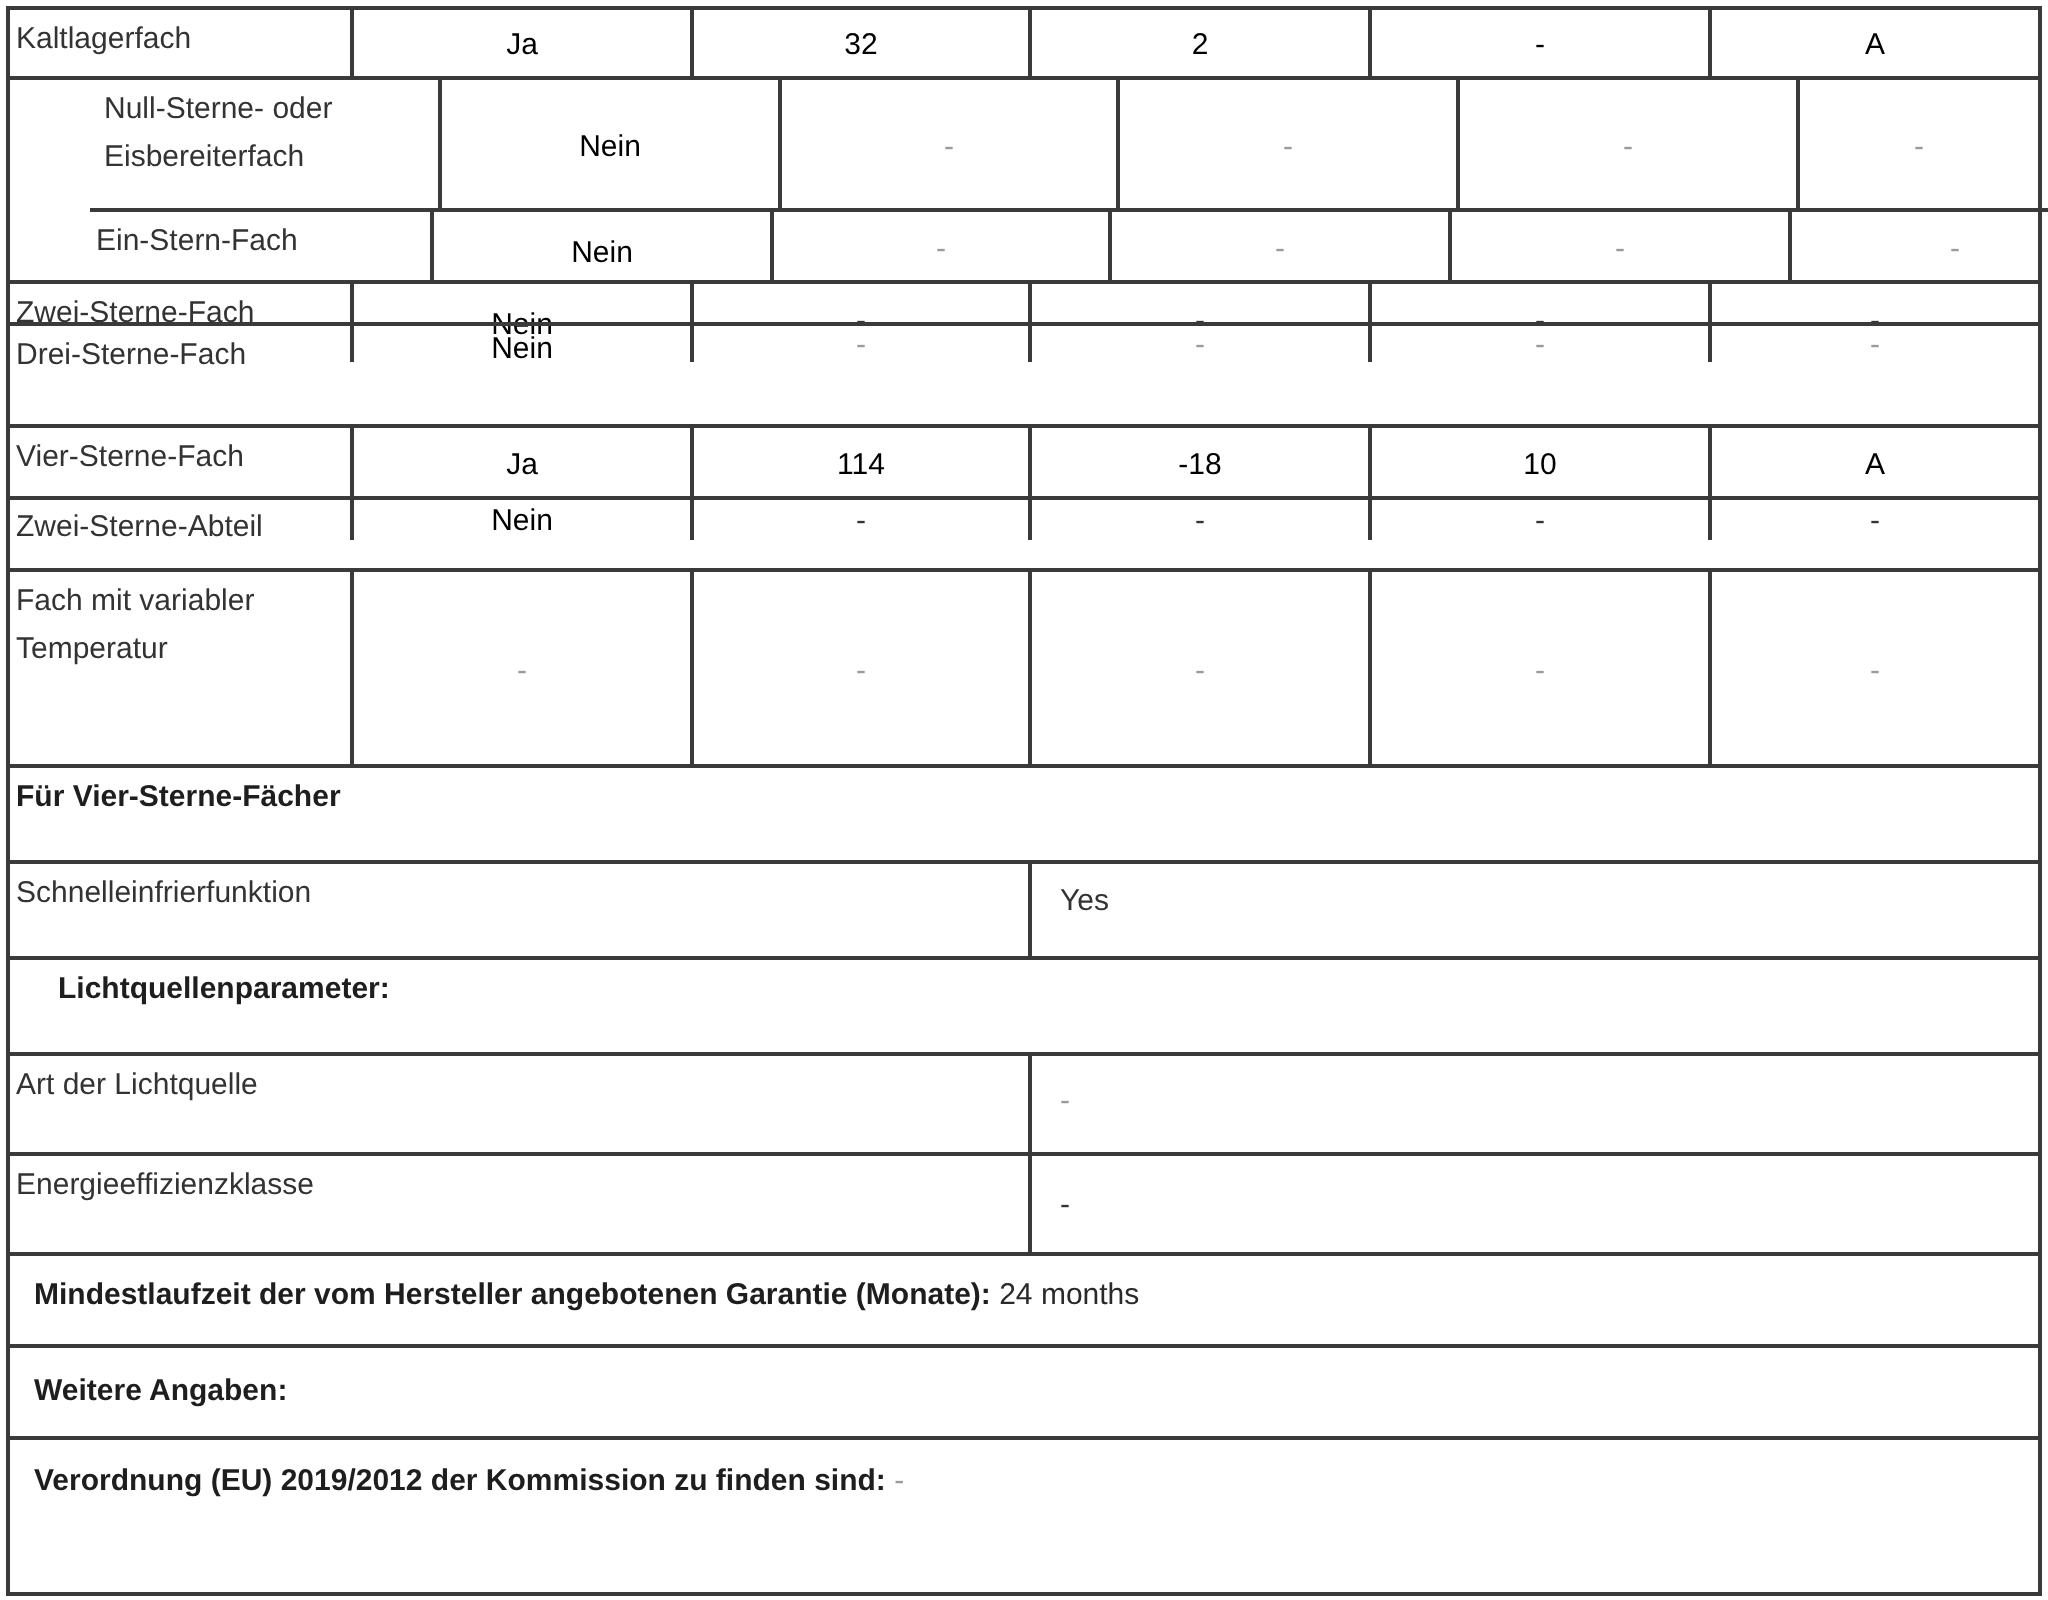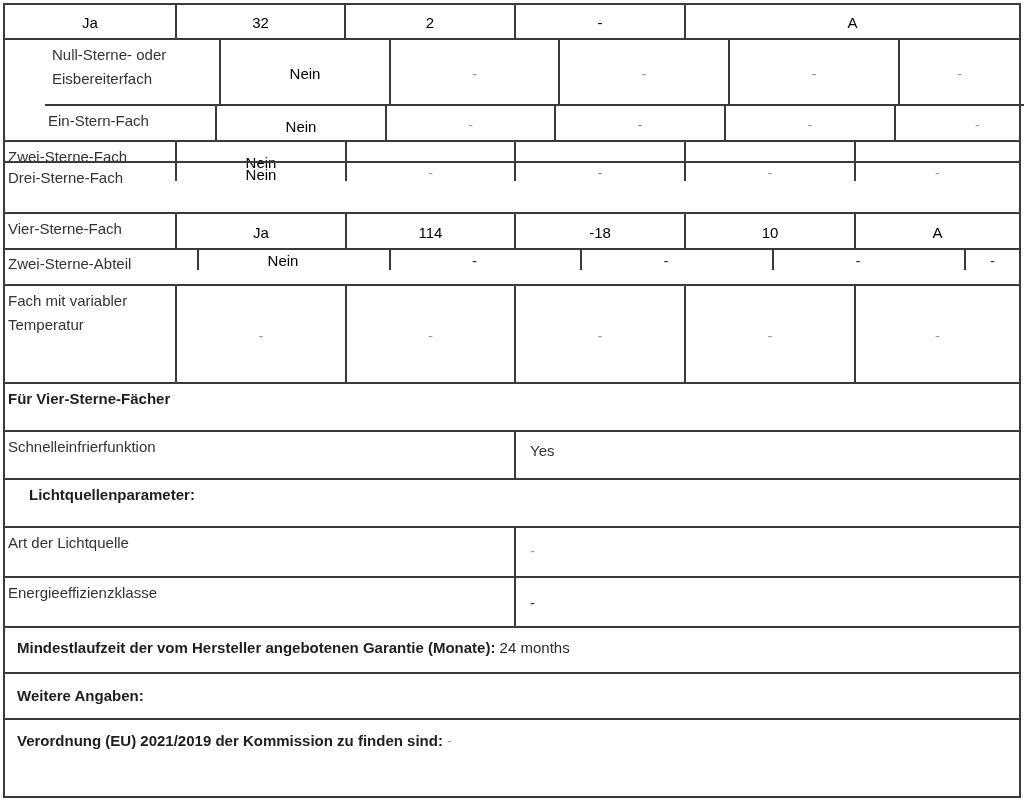--- a/index.html
+++ b/index.html
@@ -24,20 +24,23 @@
   .lt { position:absolute; left:14px; top:10px; color:#333; }
   .ld { position:absolute; left:14px; top:14px; color:#9a9a9a; }
   .wide-text { position:absolute; left:12px; top:8px; line-height:30px; }
 </style>
 </head>
 <body>
 
 <div class="page">
 
   <div class="row first" style="top:0;height:35px;">
+    <div class="cell c0">
+        <span class="lbl">Kaltlagerfach</span>
+      </div>
     <div class="cell c1">
         <div class="val">Ja</div>
       </div>
     <div class="cell c2">
         <div class="val">32</div>
       </div>
     <div class="cell c3">
         <div class="val">2</div>
       </div>
     <div class="cell c4">
@@ -146,21 +149,21 @@
         <div class="val">-18</div>
       </div>
     <div class="cell c4">
         <div class="val">10</div>
       </div>
     <div class="cell c5">
         <div class="val">A</div>
       </div>
   </div>
 
-  <div class="row" style="top:243px;height:22px;gap:22px;">
+  <div class="row" style="top:243px;height:22px;">
     <div class="cell c0">
         <span class="lbl" style="top:2px">Zwei-Sterne-Abteil</span>
       </div>
     <div class="cell c1">
         <div class="val">Nein</div>
       </div>
     <div class="cell c2">
         <div class="val dark">-</div>
       </div>
     <div class="cell c3">
@@ -245,18 +248,18 @@
 
   <div class="row" style="top:667px;height:48px;">
     <div class="cell full">
       <span class="wide-text bold" style="top:10px;line-height:24px">Weitere Angaben:</span>
     </div>
   </div>
 
   <div class="row" style="top:713px;height:78px;">
     <div class="cell full">
       <div class="wide-text" style="top:6px">
-        <div><span class="bold">Verordnung (EU) 2021/2019 der Kommission zu finden sind:</span> <span style="color:#9a9a9a">-</span></div>
+        <div><span class="bold">Verordnung (EU) 2019/2012 der Kommission zu finden sind:</span> <span style="color:#9a9a9a">-</span></div>
       </div>
     </div>
   </div>
 
 </div>
 
 </body></html>

